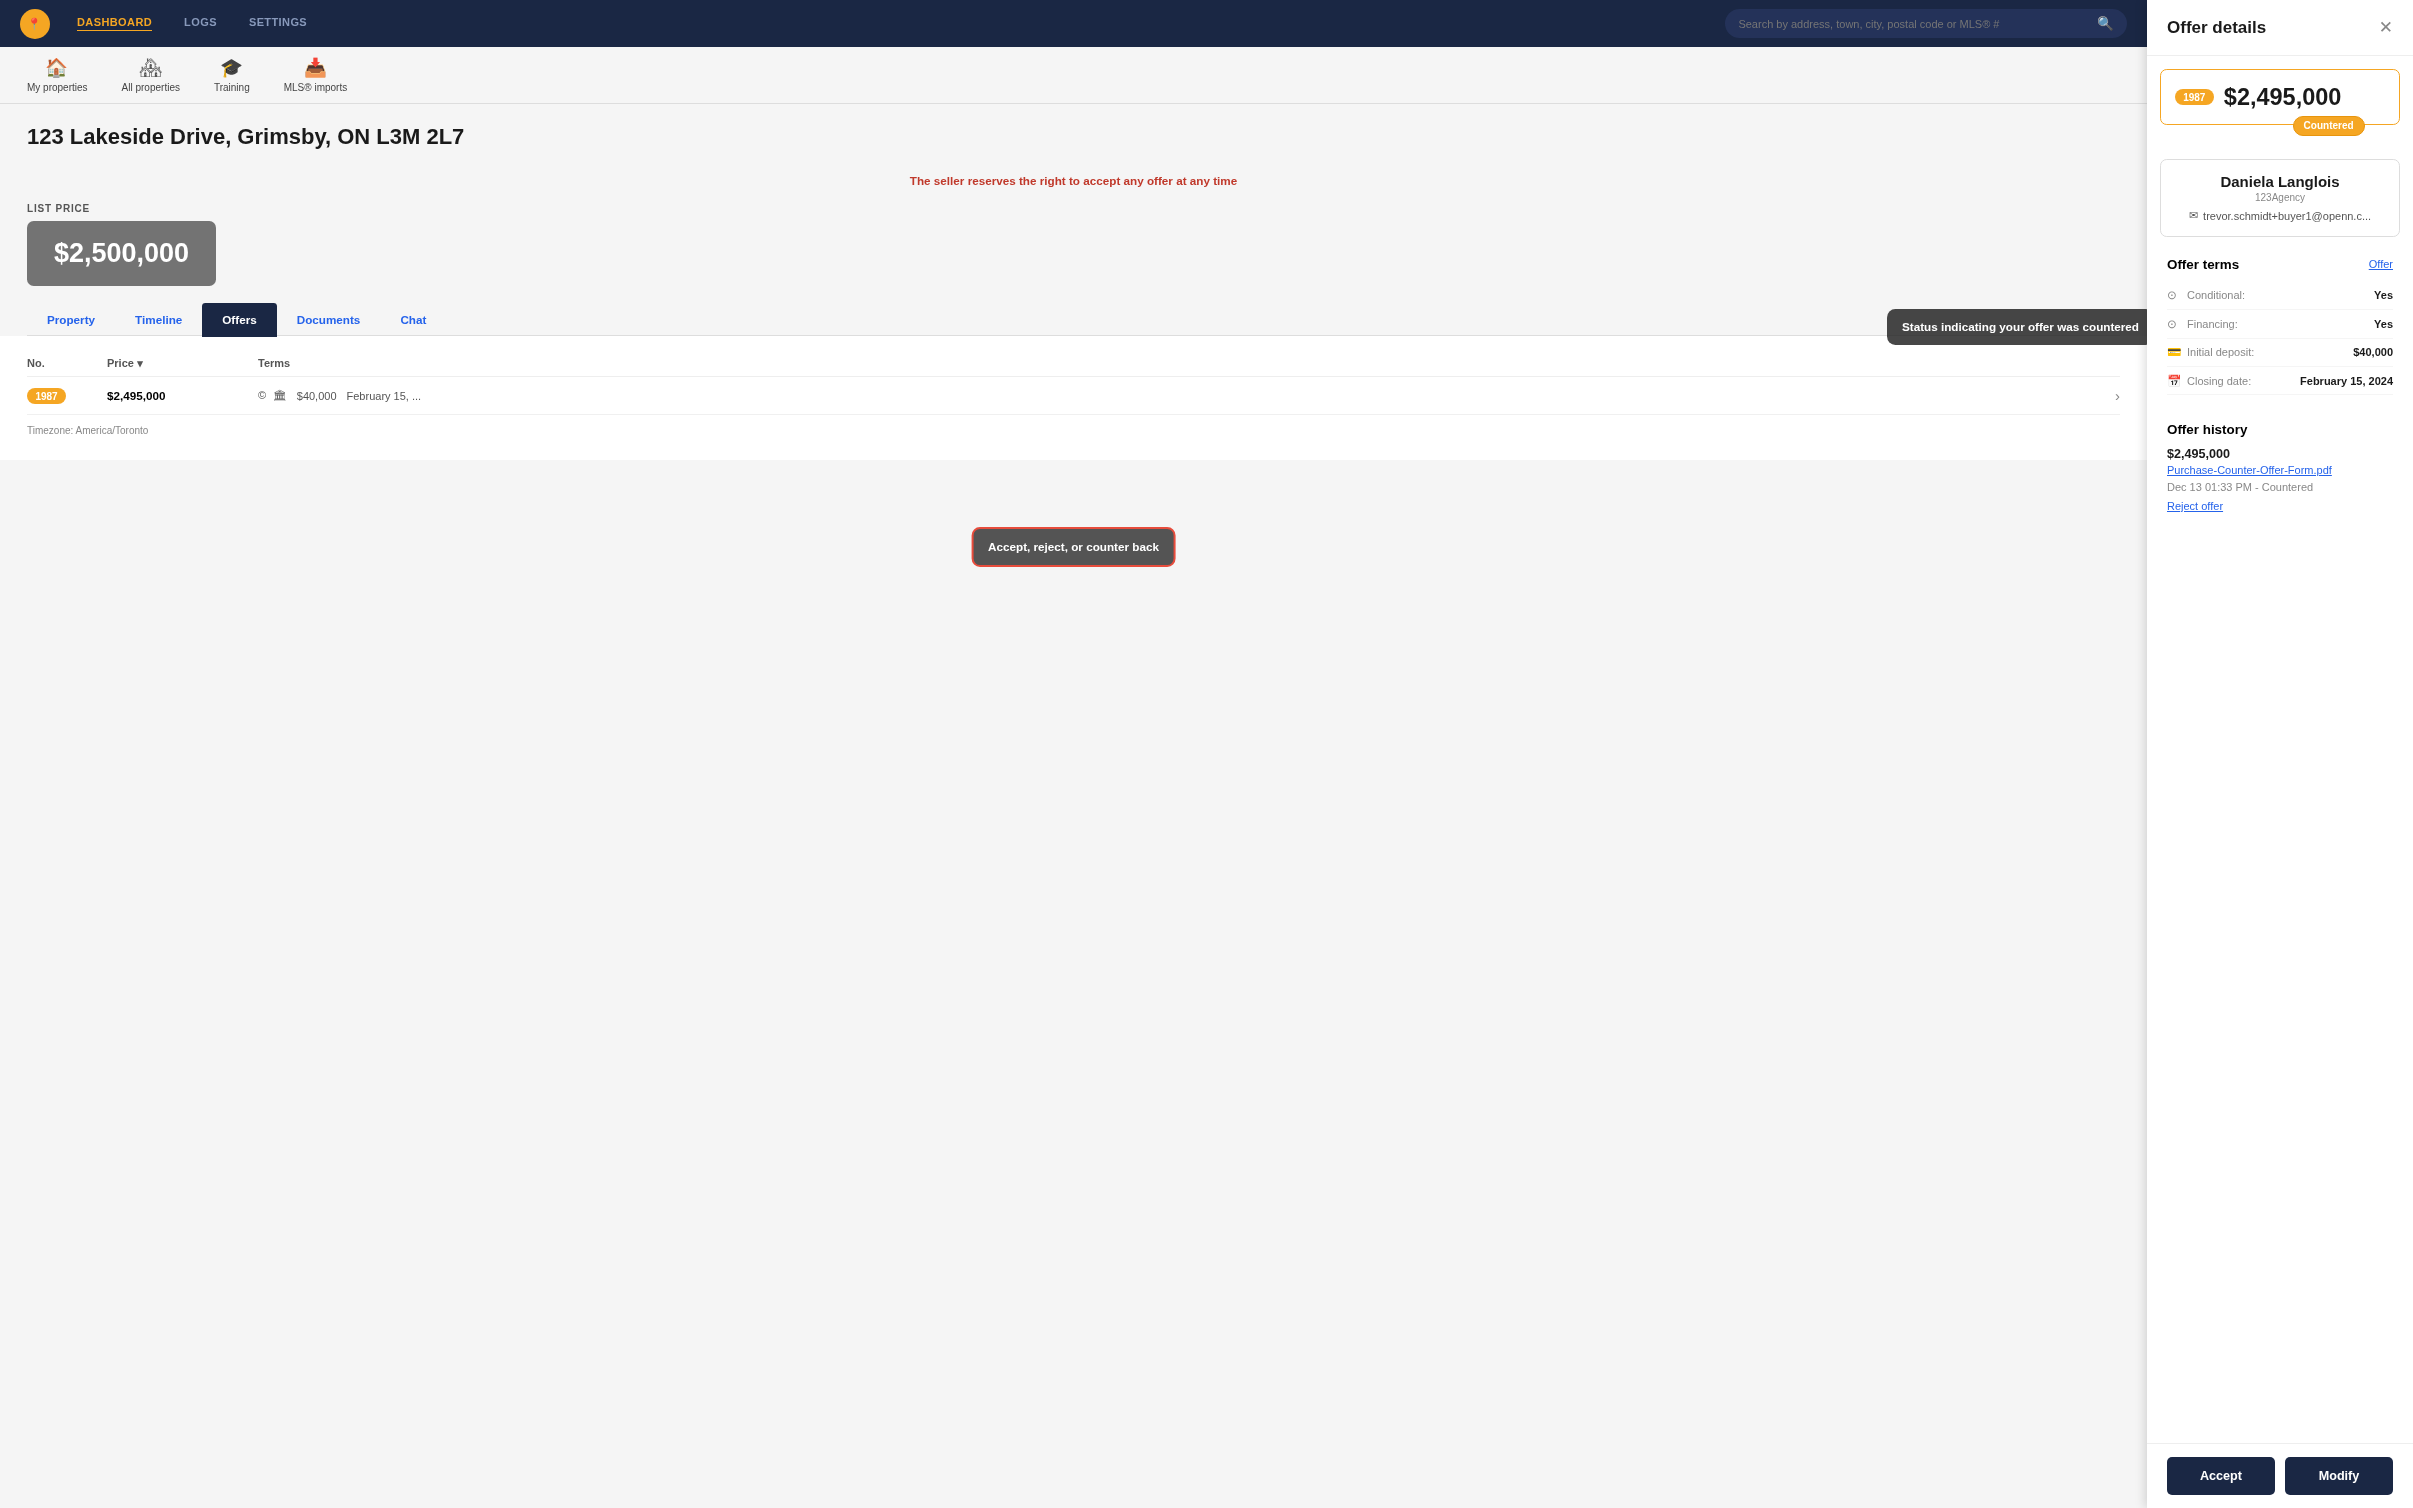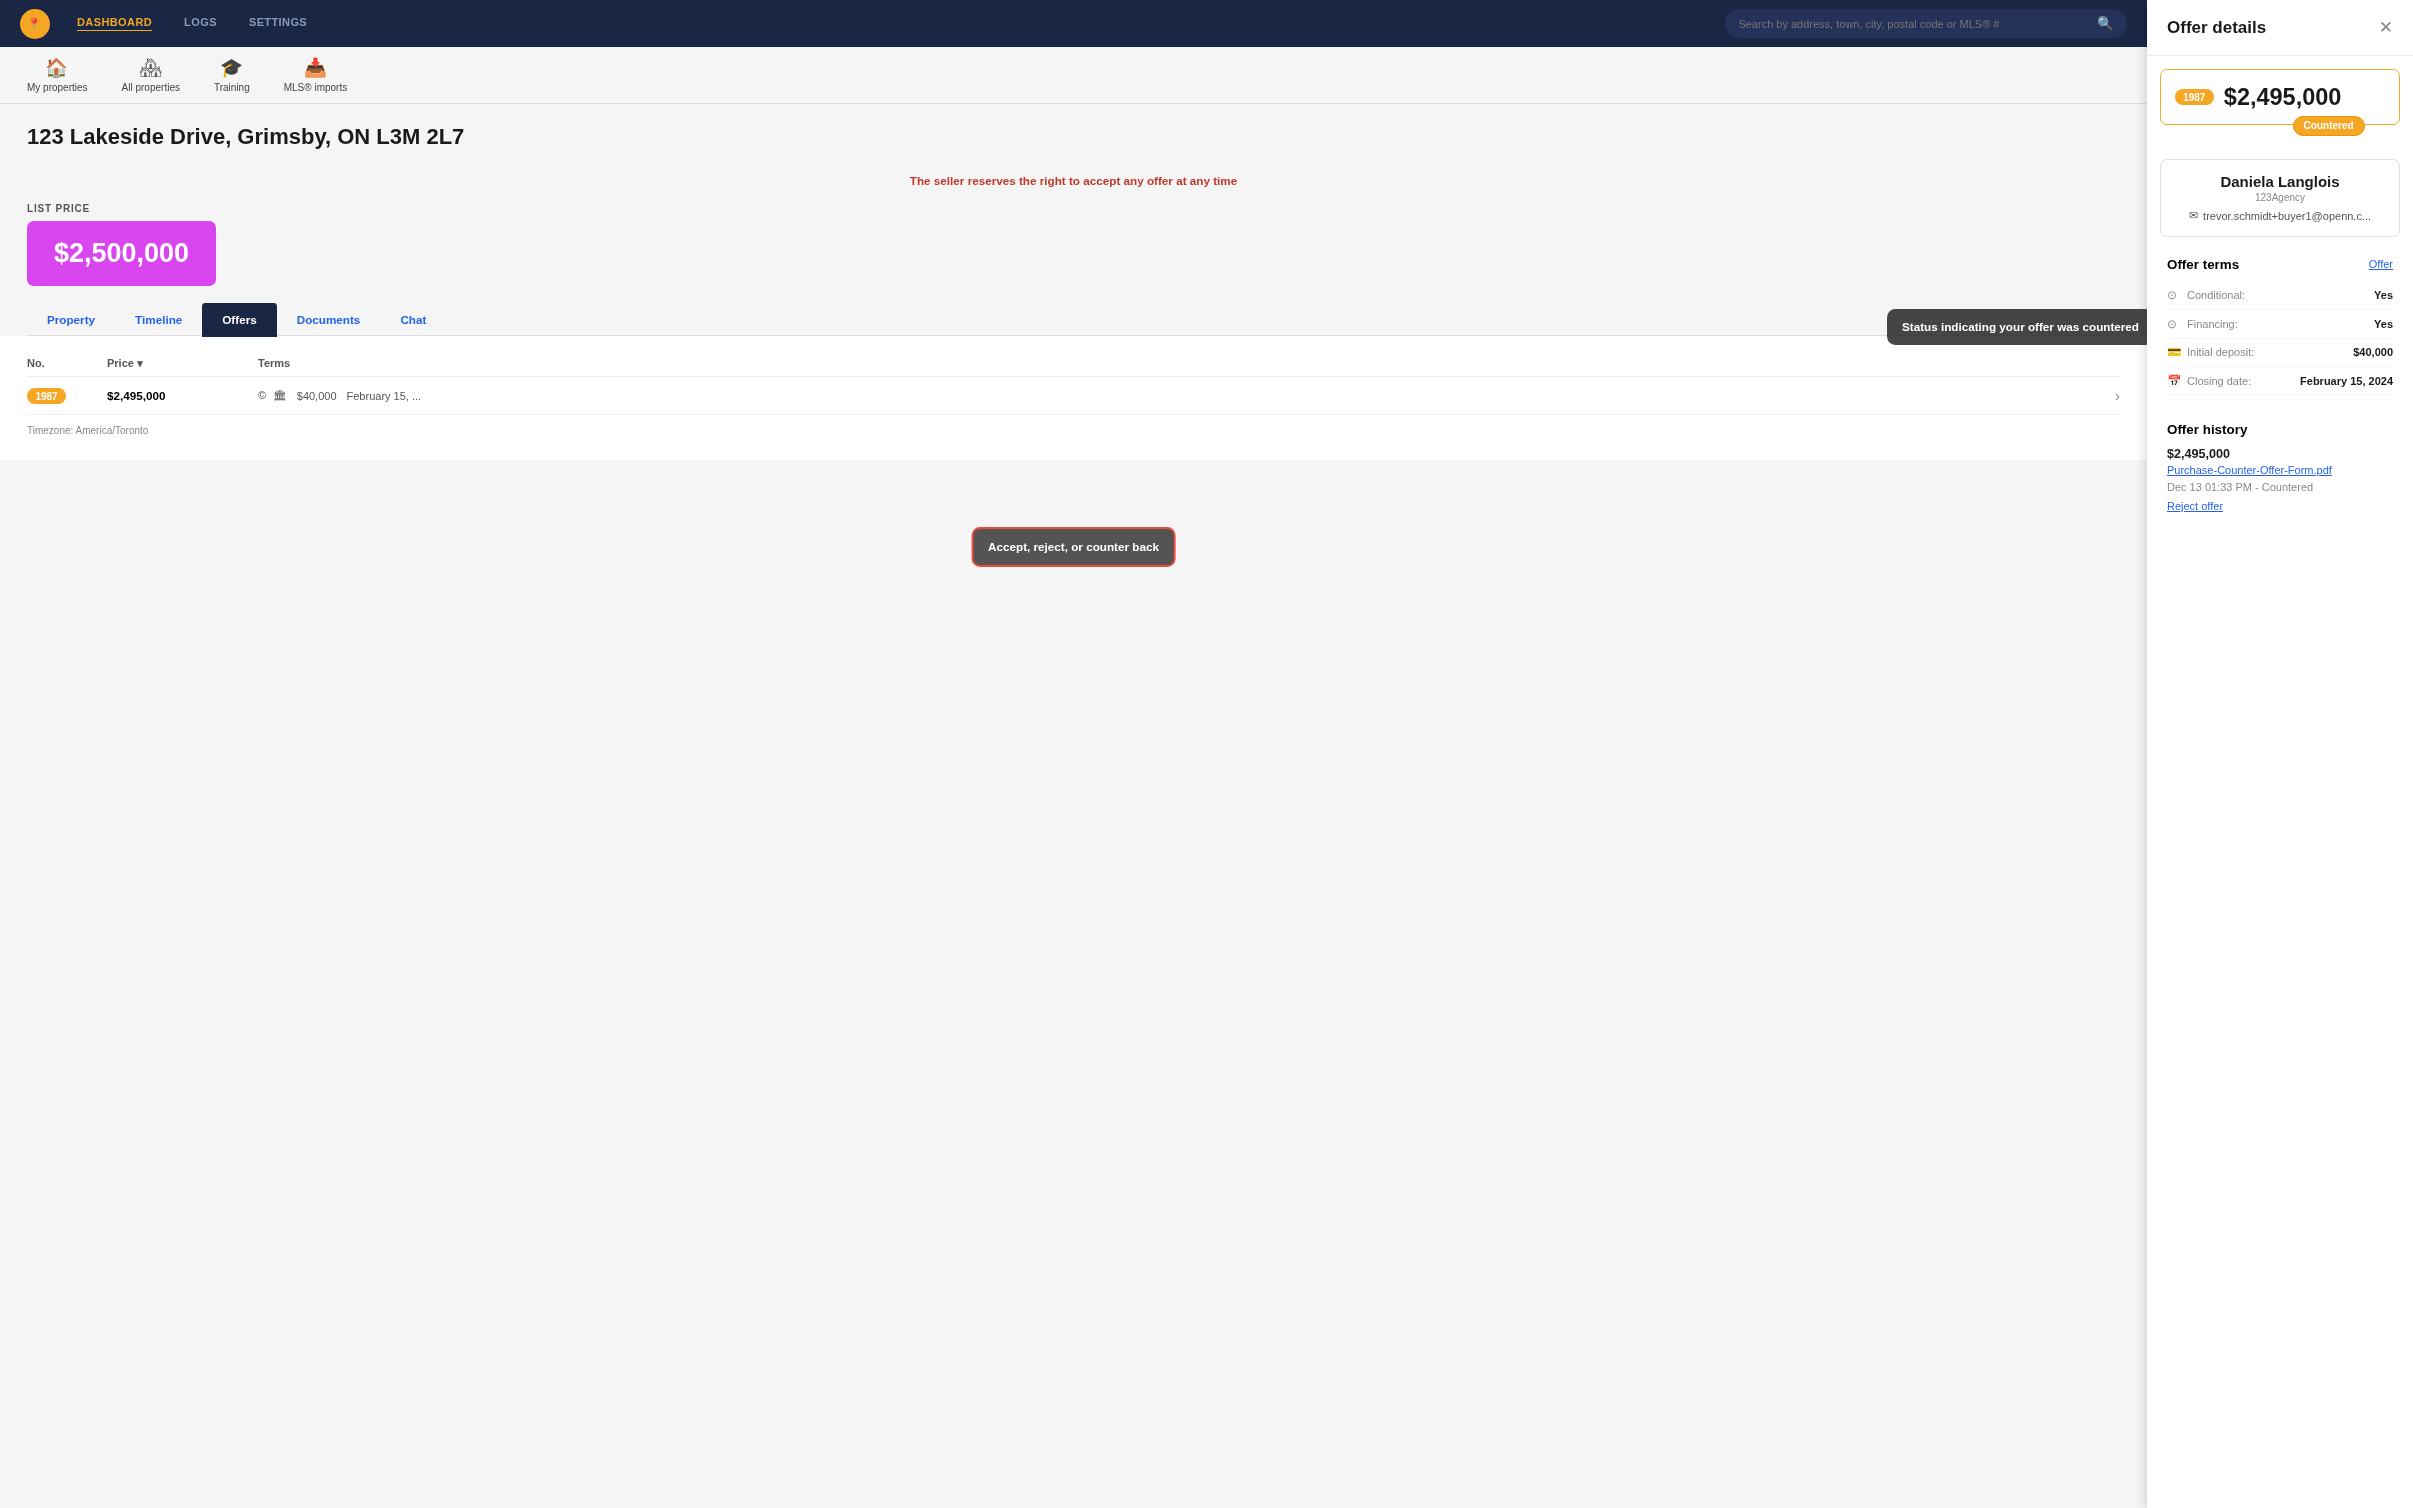--- a/index.html
+++ b/index.html
@@ -27,21 +27,21 @@
     
     .property-header { padding: 20px 27px 13.4px; }
     .property-title { font-size: 22px; font-weight: 700; color: #1a1a1a; }
 
     
     .seller-notice { color: #c0392b; font-size: 11.7px; font-weight: 600; text-align: center; padding: 10px; }
 
     
     .list-price-section { padding: 6.7px 27px 17px; }
     .list-price-label { font-size: 10px; font-weight: 700; color: #555; letter-spacing: 0.8px; margin-bottom: 6.7px; }
-    .list-price-box { background: #d946ef; border-radius: 6.7px; padding: 17px 27px; display: inline-block; }
+    .list-price-box { background: #737373; border-radius: 6.7px; padding: 17px 27px; display: inline-block; }
     .list-price-value { font-size: 27px; font-weight: 700; color: white; }
 
     
     .tabs { display: flex; border-bottom: 1.7px solid #ddd; margin: 0 27px; }
     .tab { padding: 10px 20px; font-size: 11.7px; font-weight: 600; cursor: pointer; color: #2563eb; border-bottom: 1.7px solid transparent; margin-bottom: -1.7px; }
     .tab.active { background: #1a2744; color: white; border-radius: 3.4px 3.4px 0 0; border-bottom: 1.7px solid #1a2744; }
 
     
     .table-area { padding: 13.4px 27px; background: white; margin: 0; }
     .table-header { display: flex; padding: 6.7px 0; border-bottom: 0.8px solid #eee; }
@@ -259,14 +259,18 @@
   </div>
 
   <div class="history-section">
     <div class="history-title">Offer history</div>
     <div class="history-amount">$2,495,000</div>
     <a class="history-link">Purchase-Counter-Offer-Form.pdf</a>
     <div class="history-date">Dec 13 01:33 PM - Countered</div>
     <a class="reject-link">Reject offer</a>
   </div>
 
+  <div class="panel-footer">
+    <button class="btn-accept">Accept</button>
+    <button class="btn-modify">Modify</button>
+  </div>
 </div>
 
 
 </body></html>

